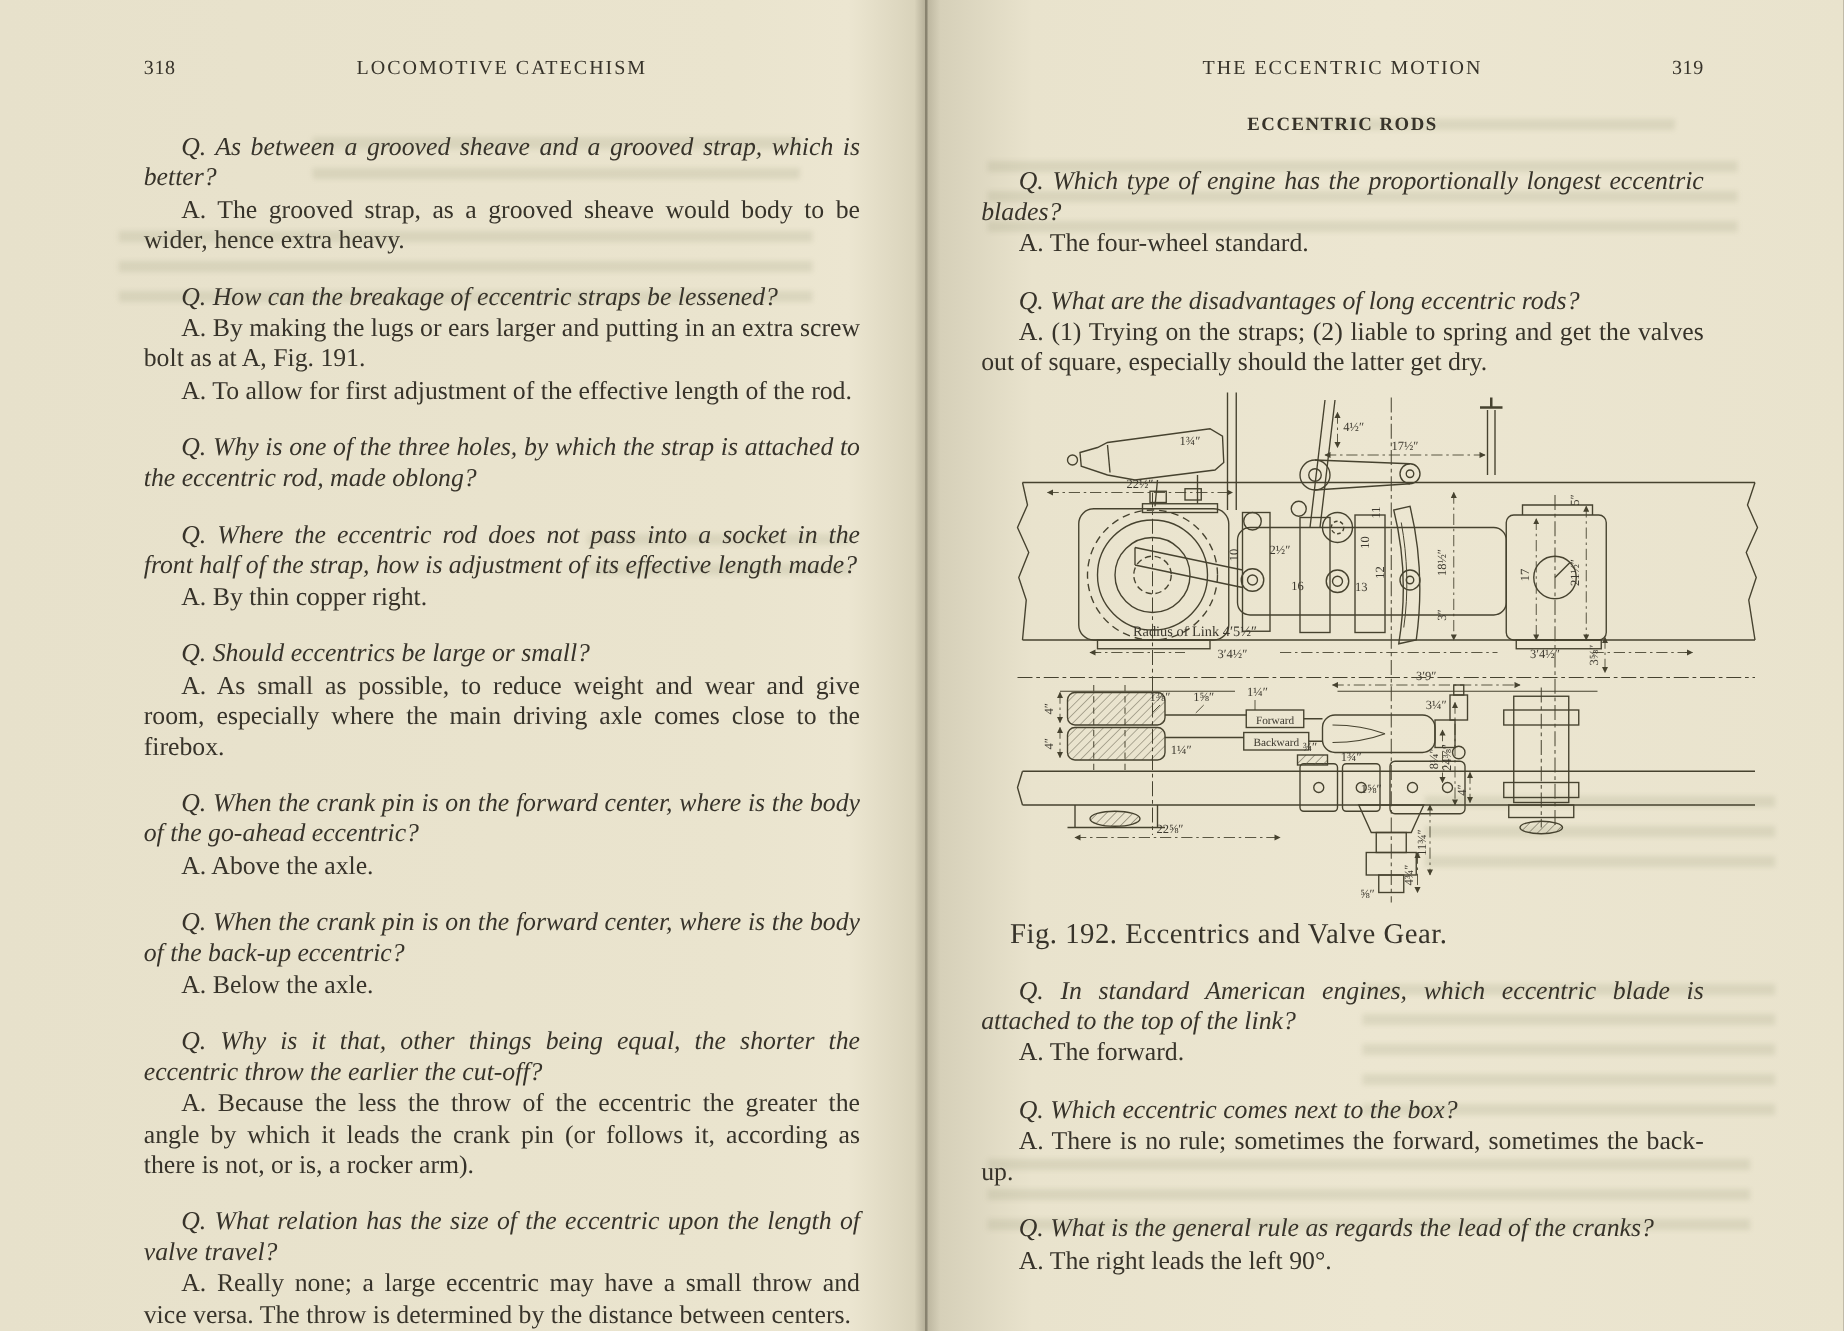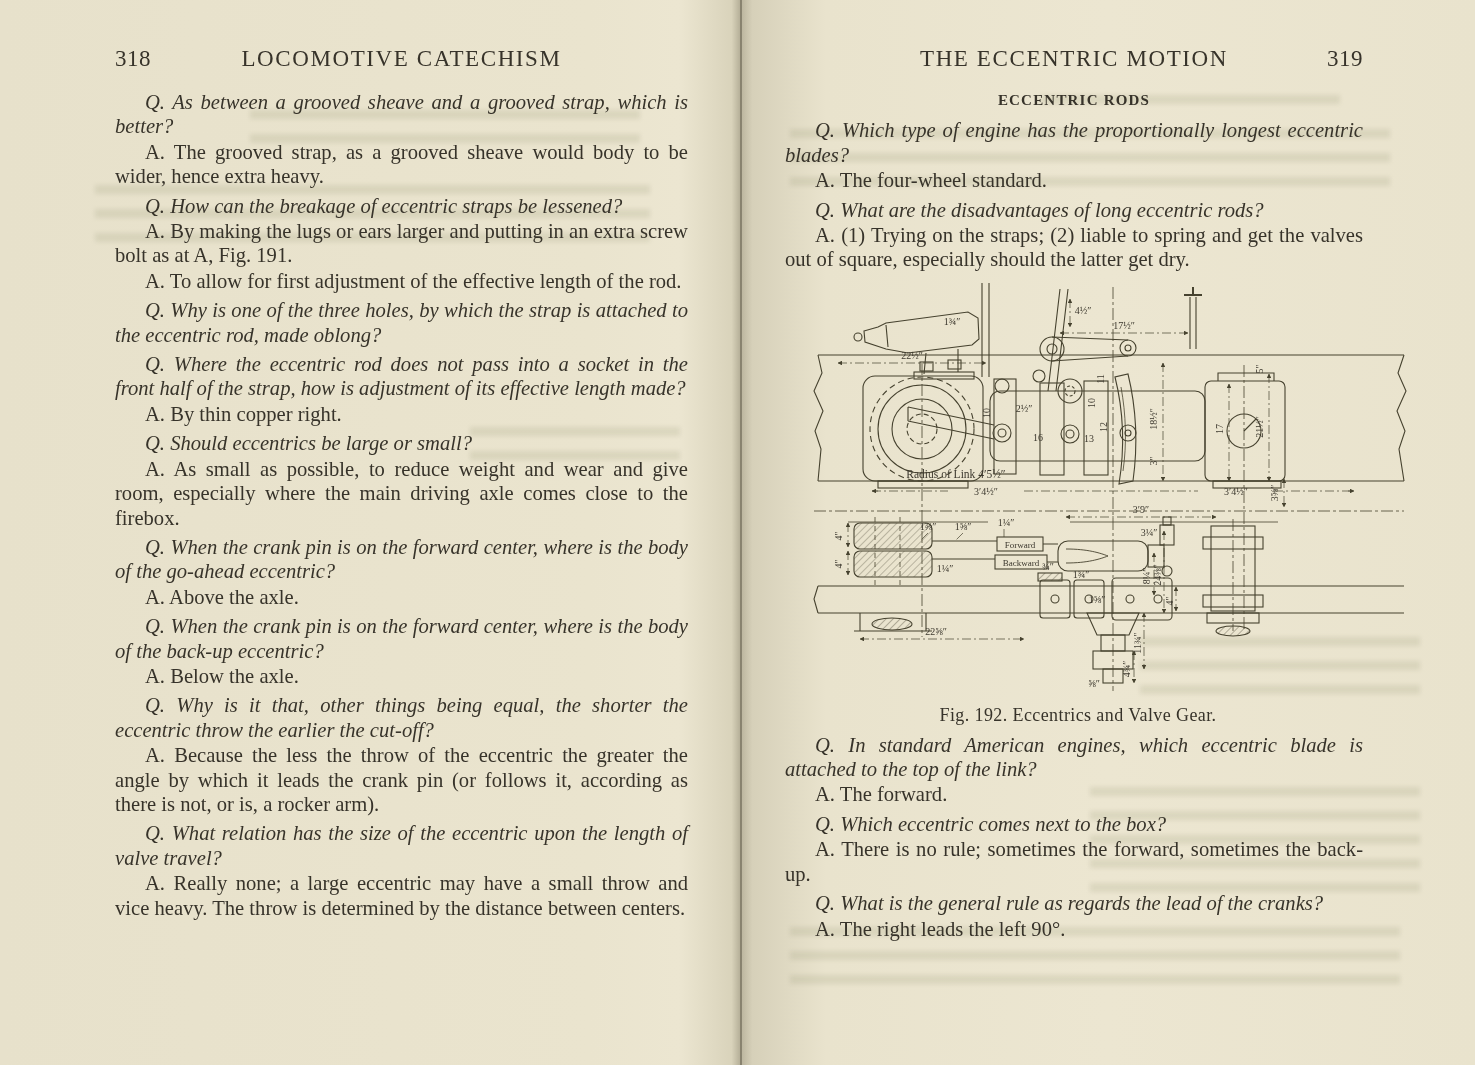--- a/index.html
+++ b/index.html
@@ -6,38 +6,38 @@
   .spread{
     position:relative;width:1475px;height:1065px;overflow:hidden;
     font-family:"Liberation Serif","DejaVu Serif",serif;color:#37332a;
     background:linear-gradient(90deg,#e7e1cb 0%,#eae4ce 40%,#ece6d1 46%,#d9d3bb 49.6%,#b7b19a 50.15%,#d6d0b9 51%,#e9e3cd 56%,#ece6d1 75%,#e9e3cd 100%);
   }
   .spine-line{position:absolute;left:740px;top:0;width:2px;height:100%;
     background:#6e6957;opacity:.65;filter:blur(.4px);}
   .page{position:absolute;top:0;height:100%;}
   .page.left{left:0;width:740px;}
   .page.right{left:742px;width:733px;}
-  .pg-header{position:absolute;top:46px;height:26px;font-size:23px;letter-spacing:1.6px;}
+  .pg-header{position:absolute;top:46px;height:26px;font-size:16px;letter-spacing:1.6px;}
   .page.left .pg-header{left:115px;width:573px;}
   .page.right .pg-header{left:43px;width:578px;}
   .pg-header .running{display:block;text-align:center;}
   .pg-header .pagenum{position:absolute;top:0;letter-spacing:.5px;}
   .page.left .pagenum{left:0;}
   .page.right .pagenum{right:0;}
   .textcol{position:absolute;top:85px;font-size:20.6px;line-height:24.4px;
     text-align:justify;}
   .page.left .textcol{left:115px;width:573px;}
   .page.right .textcol{left:43px;width:578px;}
   p.qa{margin:0;text-indent:30px;}
-  p.q{font-style:italic;margin-top:5px;}
+  p.q{font-style:italic;margin-top:21px;}
   p.a{margin-top:1px;}
   h3.sect{margin:3px 0 6px 0;text-align:center;font-size:15px;font-weight:bold;
     letter-spacing:1.2px;text-indent:0;}
   figure.fig{margin:7px 0 2px 23px;width:600px;}
-  figcaption{width:540px;text-align:center;font-size:18px;margin-top:5px;letter-spacing:.4px;}
+  figcaption{width:540px;text-align:left;font-size:23px;margin-top:5px;letter-spacing:.4px;}
   svg text{font-family:"Liberation Serif","DejaVu Serif",serif;}
   .ghost{position:absolute;filter:blur(2px);border-radius:5px;pointer-events:none;
     background:repeating-linear-gradient(180deg,rgba(0,0,0,0) 0 7px,rgba(122,126,86,.14) 7px 16px,rgba(0,0,0,0) 16px 24px);}
 </style>
 </head>
 <body>
 
 <div class="spread">
 
   <div class="ghost" style="left:250px;top:103px;width:390px;height:42px;"></div>
@@ -65,21 +65,21 @@
       <p class="qa a">A. By thin copper right.</p>
       <p class="qa q">Q. Should eccentrics be large or small?</p>
       <p class="qa a">A. As small as possible, to reduce weight and wear and give room, especially where the main driving axle comes close to the firebox.</p>
       <p class="qa q">Q. When the crank pin is on the forward center, where is the body of the go-ahead eccentric?</p>
       <p class="qa a">A. Above the axle.</p>
       <p class="qa q">Q. When the crank pin is on the forward center, where is the body of the back-up eccentric?</p>
       <p class="qa a">A. Below the axle.</p>
       <p class="qa q">Q. Why is it that, other things being equal, the shorter the eccentric throw the earlier the cut-off?</p>
       <p class="qa a">A. Because the less the throw of the eccentric the greater the angle by which it leads the crank pin (or follows it, according as there is not, or is, a rocker arm).</p>
       <p class="qa q">Q. What relation has the size of the eccentric upon the length of valve travel?</p>
-      <p class="qa a">A. Really none; a large eccentric may have a small throw and vice heavy.  The throw is determined by the distance between centers.</p>
+      <p class="qa a">A. Really none; a large eccentric may have a small throw and vice versa.  The throw is determined by the distance between centers.</p>
     </div>
   </div>
 
   <div class="page right">
     <div class="pg-header">
       <span class="running">THE ECCENTRIC MOTION</span>
       <span class="pagenum">319</span>
     </div>
     <div class="textcol">
       <h3 class="sect">ECCENTRIC RODS</h3>

